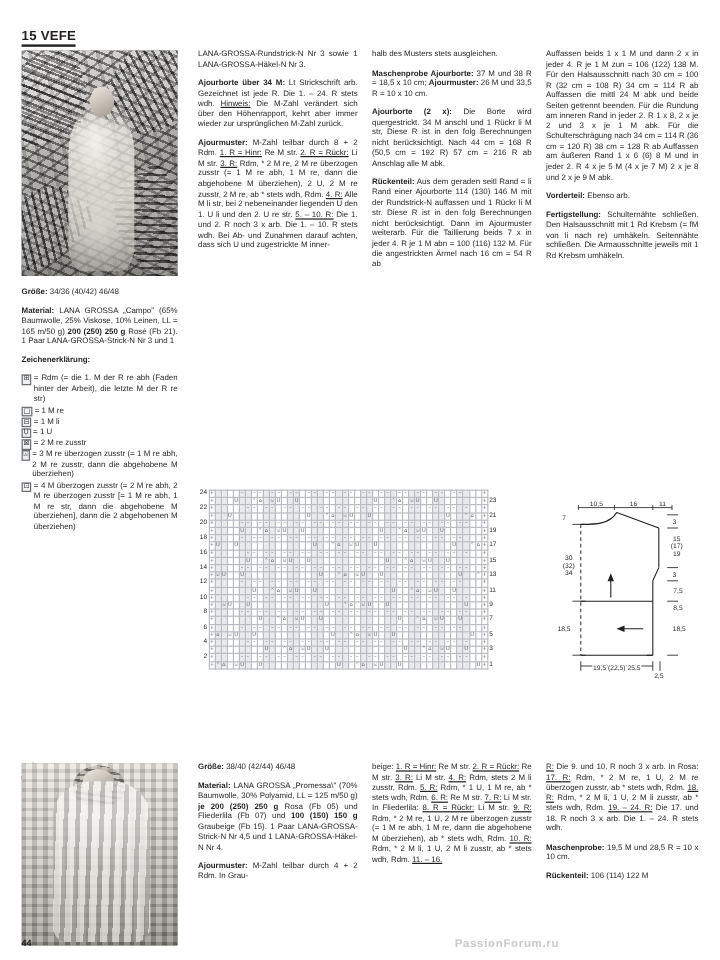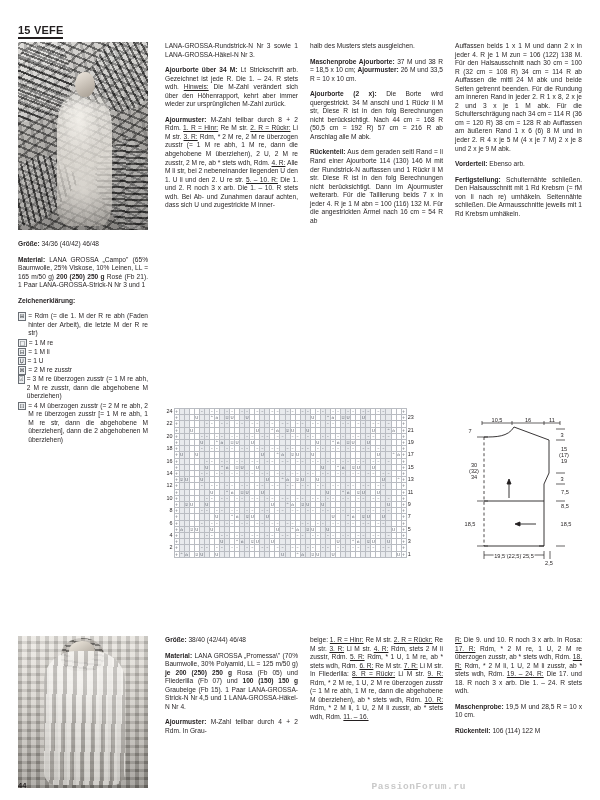--- a/index.html
+++ b/index.html
@@ -195,21 +195,21 @@
     font-size: 7.5px;
     font-weight: bold;
     color: #231f20;
   }
   .wm {
     position: absolute;
     right: 14px; bottom: 8px;
     font-size: 9.5px;
     letter-spacing: .6px;
     color: #c9c9c9;
-    font-family: Liberation Mono, monospace;
+    font-family: Liberation Sans, sans-serif;
     font-weight: bold;
   }
 
   .caption-sym {
     font-family: "DejaVu Sans", sans-serif;
     font-size: 6px;
     border: .5px solid #6a6f75;
     padding: 0 .6px;
     display: inline-block;
     line-height: 6.6px;

